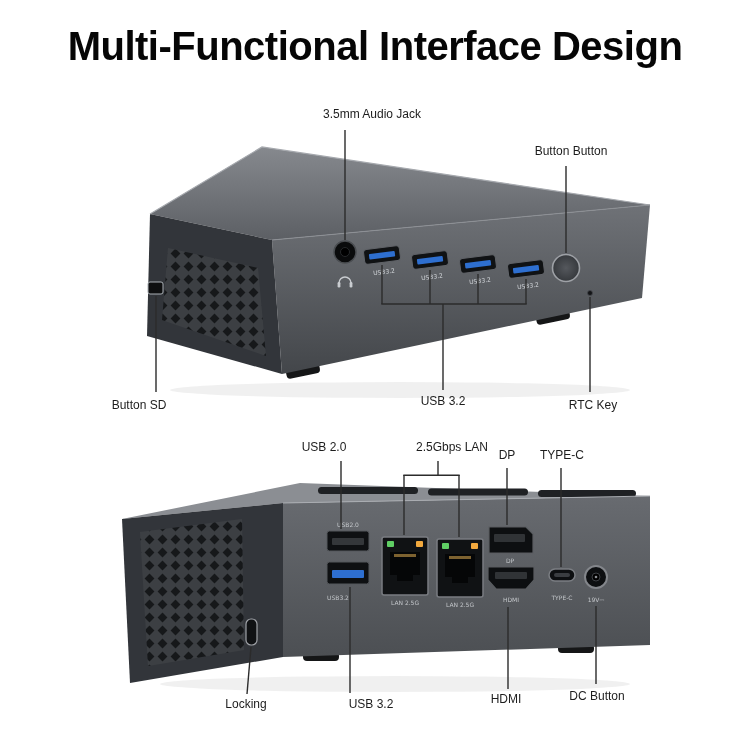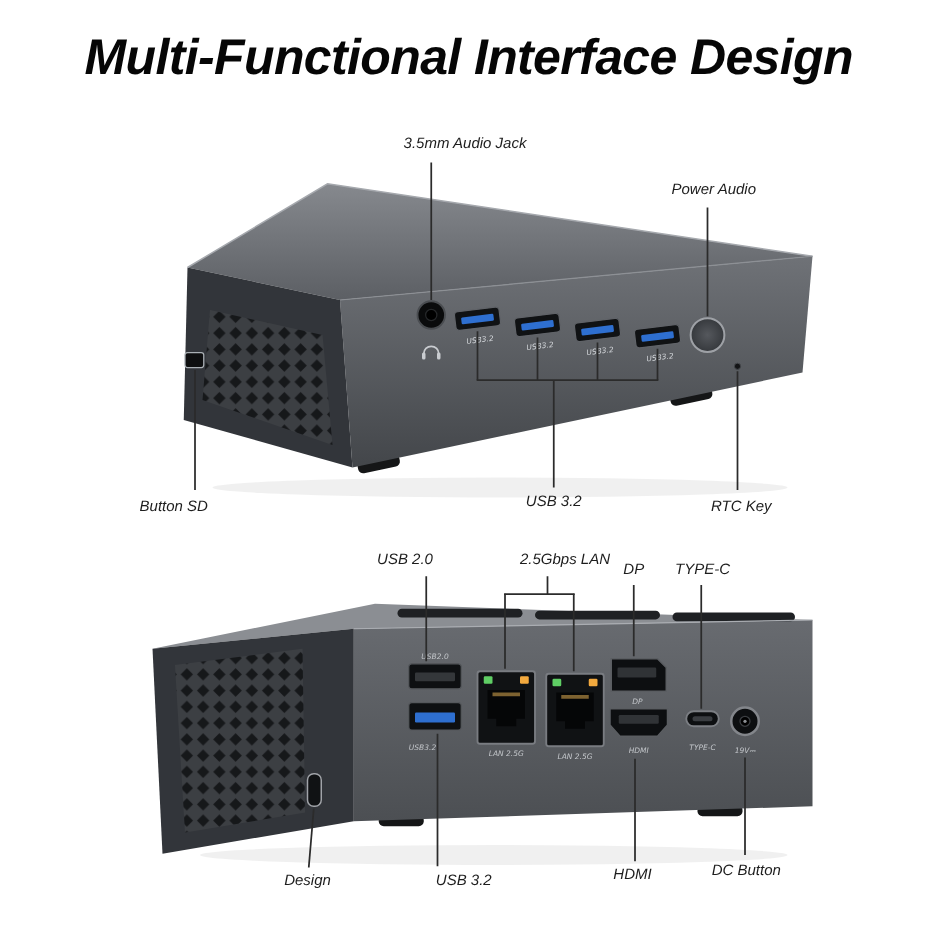--- a/index.html
+++ b/index.html
@@ -1,17 +1,17 @@
 <!DOCTYPE html>
 <html><head>
 <meta charset="utf-8">
 <style>
   html,body{margin:0;padding:0;background:#fff;}
   #canvas{position:relative;width:750px;height:750px;background:#fff;overflow:hidden;
-    font-family:"Liberation Sans","DejaVu Sans",sans-serif;font-style:italic;}
+    font-family:"Liberation Sans","DejaVu Sans",sans-serif;}
   #title{position:absolute;top:24px;left:0;width:750px;margin:0;text-align:center;
     font-size:40px;font-weight:700;letter-spacing:-0.5px;color:#060606;}
   #scene{position:absolute;left:0;top:0;}
   .lbl{position:absolute;transform:translateX(-50%);font-size:12px;color:#1d1d1d;
     white-space:nowrap;}
   svg text{font-family:"DejaVu Sans",sans-serif;}
 </style>
 </head>
 <body>
 
@@ -184,26 +184,26 @@
       <line x1="507" y1="468" x2="507" y2="525"></line>
       <line x1="561" y1="468" x2="561" y2="567"></line>
       <line x1="251" y1="647" x2="247" y2="694"></line>
       <line x1="350" y1="587" x2="350" y2="693"></line>
       <line x1="508" y1="607" x2="508" y2="689"></line>
       <line x1="596" y1="606" x2="596" y2="684"></line>
     </g>
   </svg>
 
   <div class="lbl" style="left:372px;top:107px">3.5mm Audio Jack</div>
-  <div class="lbl" style="left:571px;top:144px">Power Audio</div>
+  <div class="lbl" style="left:571px;top:144px">Button Button</div>
   <div class="lbl" style="left:139px;top:398px">Button SD</div>
   <div class="lbl" style="left:443px;top:394px">USB 3.2</div>
   <div class="lbl" style="left:593px;top:398px">RTC Key</div>
 
   <div class="lbl" style="left:324px;top:440px">USB 2.0</div>
   <div class="lbl" style="left:452px;top:440px">2.5Gbps LAN</div>
   <div class="lbl" style="left:507px;top:448px">DP</div>
   <div class="lbl" style="left:562px;top:448px">TYPE-C</div>
-  <div class="lbl" style="left:246px;top:697px">Design</div>
+  <div class="lbl" style="left:246px;top:697px">Locking</div>
   <div class="lbl" style="left:371px;top:697px">USB 3.2</div>
   <div class="lbl" style="left:506px;top:692px">HDMI</div>
   <div class="lbl" style="left:597px;top:689px">DC Button</div>
 </div>
 
 </body></html>

